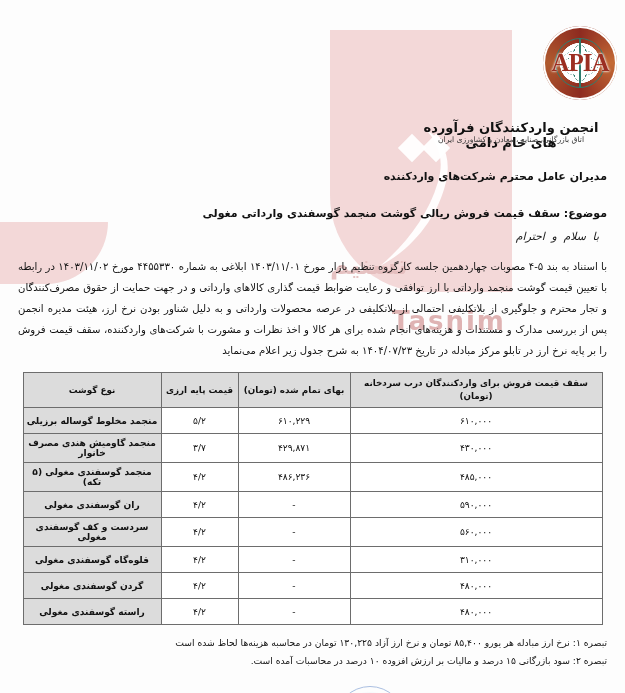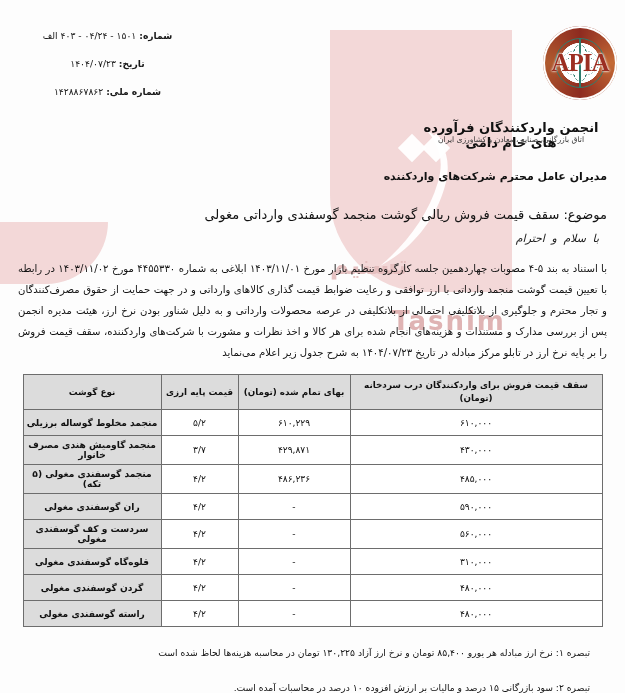--- a/index.html
+++ b/index.html
@@ -87,21 +87,21 @@
   .meta{position:absolute;left:0;top:30px;width:215px;text-align:center;}
   .meta .row{font-size:9.2px;color:#1a1a1a;margin-bottom:17px;letter-spacing:.2px;}
   .meta .row .lbl{font-weight:700;}
 
   
   .addr{
     position:relative;z-index:20;
     margin:10px 18px 0 18px;text-align:right;
   }
   .addr .to{font-size:11px;font-weight:700;color:#111;margin-bottom:24px;}
-  .addr .subj{font-size:13px;font-weight:400;color:#111;}
+  .addr .subj{font-size:11px;font-weight:700;color:#111;}
   .greet{
     position:relative;z-index:20;
     text-align:right;margin:10px 26px 0 0;
     font-family:Liberation Mono, monospace;
     font-size:11px;color:#1b1b1b;font-style:italic;
   }
 
   
   .body-txt{
     position:relative;z-index:20;
@@ -132,21 +132,21 @@
     background:#dcdcdc;font-weight:700;text-align:center;
   }
   table.price td.num{background:#fff;letter-spacing:.4px;}
 
   
   .notes{
     position:relative;z-index:20;
     margin:9px 18px 0 18px;text-align:right;
     font-size:9.2px;line-height:1.95;color:#111;
   }
-  .notes div{margin:17px;}
+  .notes div{margin:0;}
 
   
   .sign{
     position:relative;z-index:20;
     margin-top:18px;height:78px;
   }
   .stamp{
     position:absolute;left:335px;top:-2px;
     width:68px;height:68px;border-radius:50%;
     border:1.6px solid #8aa7d6;opacity:.72;
@@ -190,34 +190,20 @@
 
     <div class="logo">
       <div class="globe">
         <span class="apia">APIA</span>
       </div>
     </div>
 
     <div class="org1">انجمن واردکنندگان فرآورده های خام دامی</div>
     <div class="org2">اتاق بازرگانی، صنایع ، معادن و کشاورزی ایران</div>
 
-    <div class="meta">
-      <div class="row">
-        <span class="lbl">شماره:</span>
-        <span>۱۵۰۱ - ۰۴/۲۴ - ۴۰۳ الف</span>
-      </div>
-      <div class="row">
-        <span class="lbl">تاریخ:</span>
-        <span>۱۴۰۴/۰۷/۲۳</span>
-      </div>
-      <div class="row">
-        <span class="lbl">شماره ملی:</span>
-        <span>۱۴۲۸۸۶۷۸۶۲</span>
-      </div>
-    </div>
   </div>
 
   <div class="addr">
     <div class="to">مدیران عامل محترم شرکت‌های واردکننده</div>
     <div class="subj">موضوع: سقف قیمت فروش ریالی گوشت منجمد گوسفندی وارداتی مغولی</div>
   </div>
   <div class="greet">با سلام و احترام</div>
 
   <div class="body-txt">
     <p>با استناد به بند ۵-۴ مصوبات چهاردهمین جلسه کارگروه تنظیم بازار مورخ ۱۴۰۳/۱۱/۰۱ ابلاغی به شماره ۴۴۵۵۳۳۰ مورخ ۱۴۰۳/۱۱/۰۲ در رابطه با تعیین قیمت گوشت منجمد وارداتی با ارز توافقی و رعایت ضوابط قیمت گذاری کالاهای وارداتی و در جهت حمایت از حقوق مصرف‌کنندگان و تجار محترم و جلوگیری از بلاتکلیفی احتمالی از بلاتکلیفی در عرصه محصولات وارداتی و به دلیل شناور بودن نرخ ارز، هیئت مدیره انجمن پس از بررسی مدارک و مستندات و هزینه‌های انجام شده برای هر کالا و اخذ نظرات و مشورت با شرکت‌های واردکننده، سقف قیمت فروش را بر پایه نرخ ارز در تابلو مرکز مبادله در تاریخ ۱۴۰۴/۰۷/۲۳ به شرح جدول زیر اعلام می‌نماید</p>

